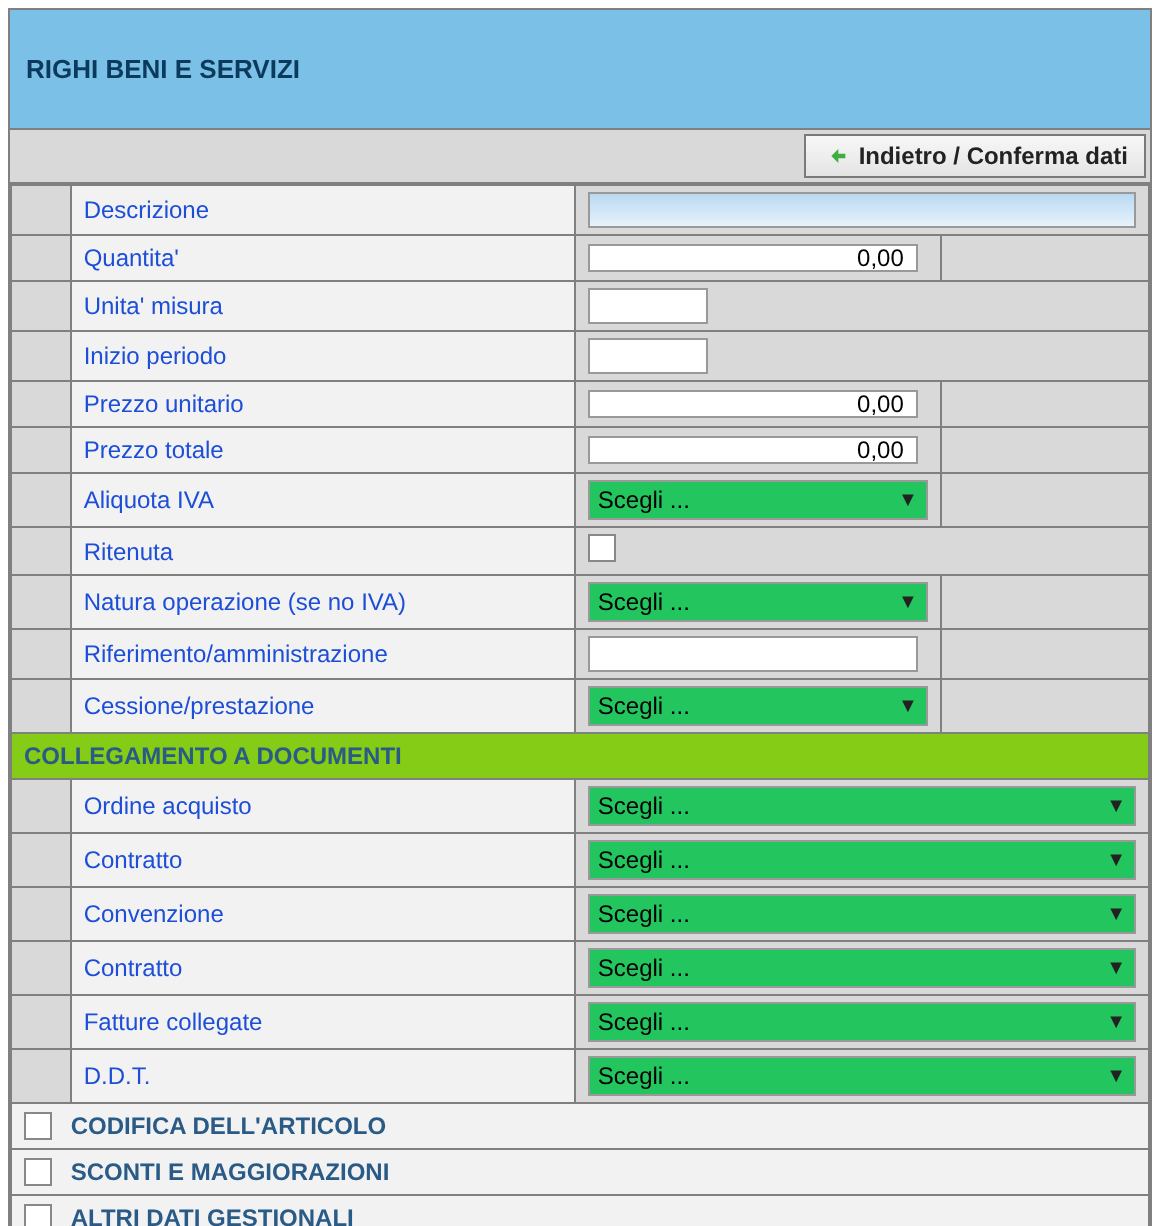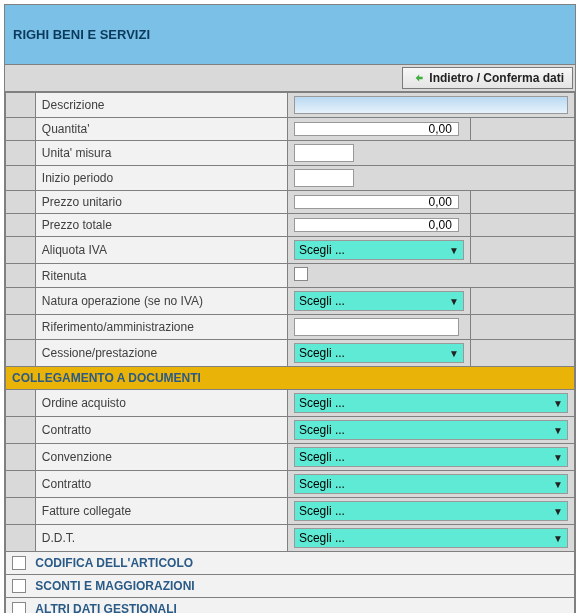--- a/index.html
+++ b/index.html
@@ -48,21 +48,21 @@
     border-collapse: collapse;
     background: #d9d9d9;
   }
   table.form td {
     border: 1px solid #808080;
     padding: 3px 6px;
     height: 23px;
     vertical-align: middle;
   }
   .col-gutter { width: 30px; background: #d9d9d9; }
-  .col-label { width: 253px; background: #f2f2f2; color: #404040; font-size: 12px; margin-top: 40px; }
+  .col-label { width: 253px; background: #f2f2f2; color: #1d4ed8; font-size: 12px; margin-top: 40px; }
   .col-field { background: #d9d9d9; }
   .col-field2 { width: 105px; background: #d9d9d9; }
   .inp-text {
     width: 90px;
     height: 18px;
     border: 1px solid #999;
     background: #fff;
     padding: 1px 4px;
     font-size: 12px;
   }
@@ -80,42 +80,42 @@
     border: 1px solid #999;
     background: #fff;
     padding: 1px 6px;
     font-size: 12px;
     text-align: right;
   }
   .sel {
     width: 100%;
     height: 20px;
     border: 1px solid #999;
-    background: #5eead4;
+    background: #22c55e;
     font-size: 12px;
     padding: 1px 4px;
     position: relative;
     display: flex;
     align-items: center;
     justify-content: space-between;
     cursor: pointer;
   }
   .sel-med { width: 170px; }
   .caret {
     font-size: 10px;
     color: #222;
   }
   .chk {
     width: 14px; height: 14px;
     border: 1px solid #888;
     background: #fff;
     display: inline-block;
   }
   .section-hdr {
-    background: #eab308;
+    background: #84cc16;
     color: #2a5a86;
     font-weight: bold;
     font-size: 12px;
     padding: 5px 8px;
   }
   .collap-row td {
     background: #f2f2f2;
     padding: 6px 8px;
   }
   .collap-row .chk { vertical-align: middle; margin-right: 6px; }

